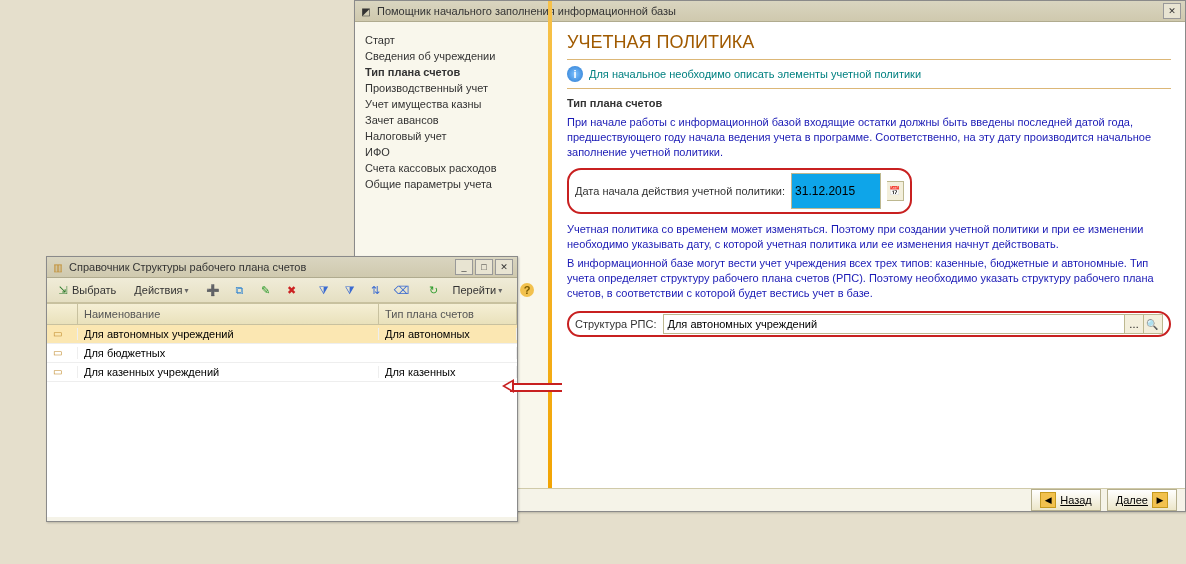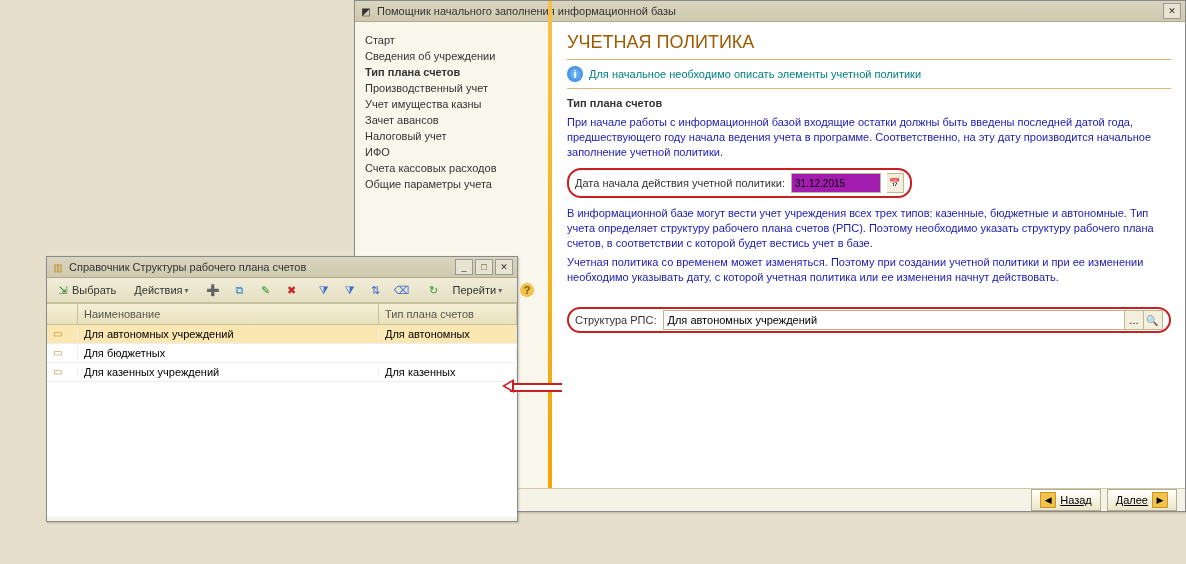--- a/index.html
+++ b/index.html
@@ -16,28 +16,28 @@
   .nav .active{font-weight:bold}
   .content{flex:1;padding:0;background:#fff;position:relative;border-left:1px solid #fff}
   .content-inner{position:relative;padding:0 14px 0 14px;height:100%}
   .page-title{color:#a05a00;font-size:18px;font-weight:normal;padding:10px 0 6px 0;border-bottom:1px solid #dcb777}
   .hint-row{display:flex;align-items:center;gap:6px;padding:6px 0;color:#008080;border-bottom:1px solid #dcb777}
   .info-icon{width:16px;height:16px;border-radius:50%;background:radial-gradient(#7ec2ff,#2a7ad1);color:#fff;display:inline-flex;align-items:center;justify-content:center;font-size:11px;font-weight:bold}
   .section-h{font-weight:bold;color:#333;padding:8px 0 4px 0}
   .para{color:#1a1ab5;line-height:15px;padding:2px 0}
   .callout{border:2px solid #c82020;border-radius:14px;padding:3px 6px;display:inline-flex;align-items:center;gap:6px;margin:6px 0;background:#fff}
   .field-label{color:#333}
-  .date-input{border:1px solid #bdb890;height:18px;width:82px;padding:0 3px;font-size:10px;background:#a21caf}
+  .date-input{border:1px solid #bdb890;height:18px;width:82px;padding:8px 3px;font-size:12px;background:#0ea5e9}
   .date-btn{width:16px;height:18px;border:1px solid #bdb890;border-left:none;background:#f3efdc;font-size:9px;display:inline-flex;align-items:center;justify-content:center;cursor:pointer}
   .rps-row{display:flex;align-items:center;gap:6px}
   .rps-label{color:#333}
   .rps-input{flex:1;border:1px solid #bdb890;height:18px;background:#fff;display:flex;align-items:center}
   .rps-input span.val{flex:1;padding:0 4px}
   .rps-input .btn{width:18px;height:18px;border-left:1px solid #bdb890;display:inline-flex;align-items:center;justify-content:center;font-size:10px;cursor:pointer;background:#f3efdc}
-  .rps-callout{border:2px solid #c82020;border-radius:14px;padding:1px 6px;margin-top:20px;display:flex;align-items:center}
+  .rps-callout{border:2px solid #c82020;border-radius:14px;padding:1px 6px;margin-top:8px;display:flex;align-items:center}
   .sidebar-yellow{position:absolute;left:193px;top:0;bottom:0;width:4px;background:linear-gradient(#f7c24a,#f2a300)}
   .footer{height:22px;position:absolute;left:0;right:0;bottom:0;background:#f5f3e8;border-top:1px solid #d0caa9;display:flex;justify-content:flex-end;align-items:center;padding:0 8px;gap:6px}
   .nav-btn{height:20px;border:1px solid #b5af8e;background:linear-gradient(#fff,#ece6c9);padding:0 8px;display:inline-flex;align-items:center;gap:4px;cursor:pointer;font-size:11px}
   .nav-btn u{}
   .nav-btn .arr{width:14px;height:14px;background:#f2c14e;border:1px solid #c69a1e;display:inline-flex;align-items:center;justify-content:center;font-size:9px}
   
   #ref{left:46px;top:256px;width:470px;height:264px}
   .toolbar{height:24px;background:linear-gradient(#f0ecd8,#e5dfc2);border-bottom:1px solid #c8c19f;display:flex;align-items:center;padding:0 4px;gap:2px}
   .tb-btn{height:18px;padding:0 4px;border:1px solid transparent;display:inline-flex;align-items:center;gap:2px;font-size:11px;cursor:pointer;color:#333}
   .tb-sep{width:1px;height:16px;background:#c0ba98;margin:0 2px}
@@ -91,22 +91,22 @@
           <span class="info-icon">i</span>
           <span>Для начальное необходимо описать элементы учетной политики</span>
         </div>
         <div class="section-h">Тип плана счетов</div>
         <div class="para">При начале работы с информационной базой входящие остатки должны быть введены последней датой года, предшествующего году начала ведения учета в программе. Соответственно, на эту дату производится начальное заполнение учетной политики.</div>
         <div class="callout">
           <span class="field-label">Дата начала действия учетной политики:</span>
           <input class="date-input" value="31.12.2015" style="">
           <span class="date-btn">📅</span>
         </div>
+        <div class="para">Учетная политика со временем может изменяться. Поэтому при создании учетной политики и при ее изменении необходимо указывать дату, с которой учетная политика или ее изменения начнут действовать.</div>
         <div class="para">В информационной базе могут вести учет учреждения всех трех типов: казенные, бюджетные и автономные. Тип учета определяет структуру рабочего плана счетов (РПС). Поэтому необходимо указать структуру рабочего плана счетов, в соответствии с которой будет вестись учет в базе.</div>
-        <div class="para">Учетная политика со временем может изменяться. Поэтому при создании учетной политики и при ее изменении необходимо указывать дату, с которой учетная политика или ее изменения начнут действовать.</div>
         <div class="rps-callout">
           <div class="rps-row" style="width:100%">
             <span class="rps-label">Структура РПС:</span>
             <div class="rps-input">
               <span class="val">Для автономных учреждений</span>
               <span class="btn">…</span>
               <span class="btn">🔍</span>
             </div>
           </div>
         </div>

